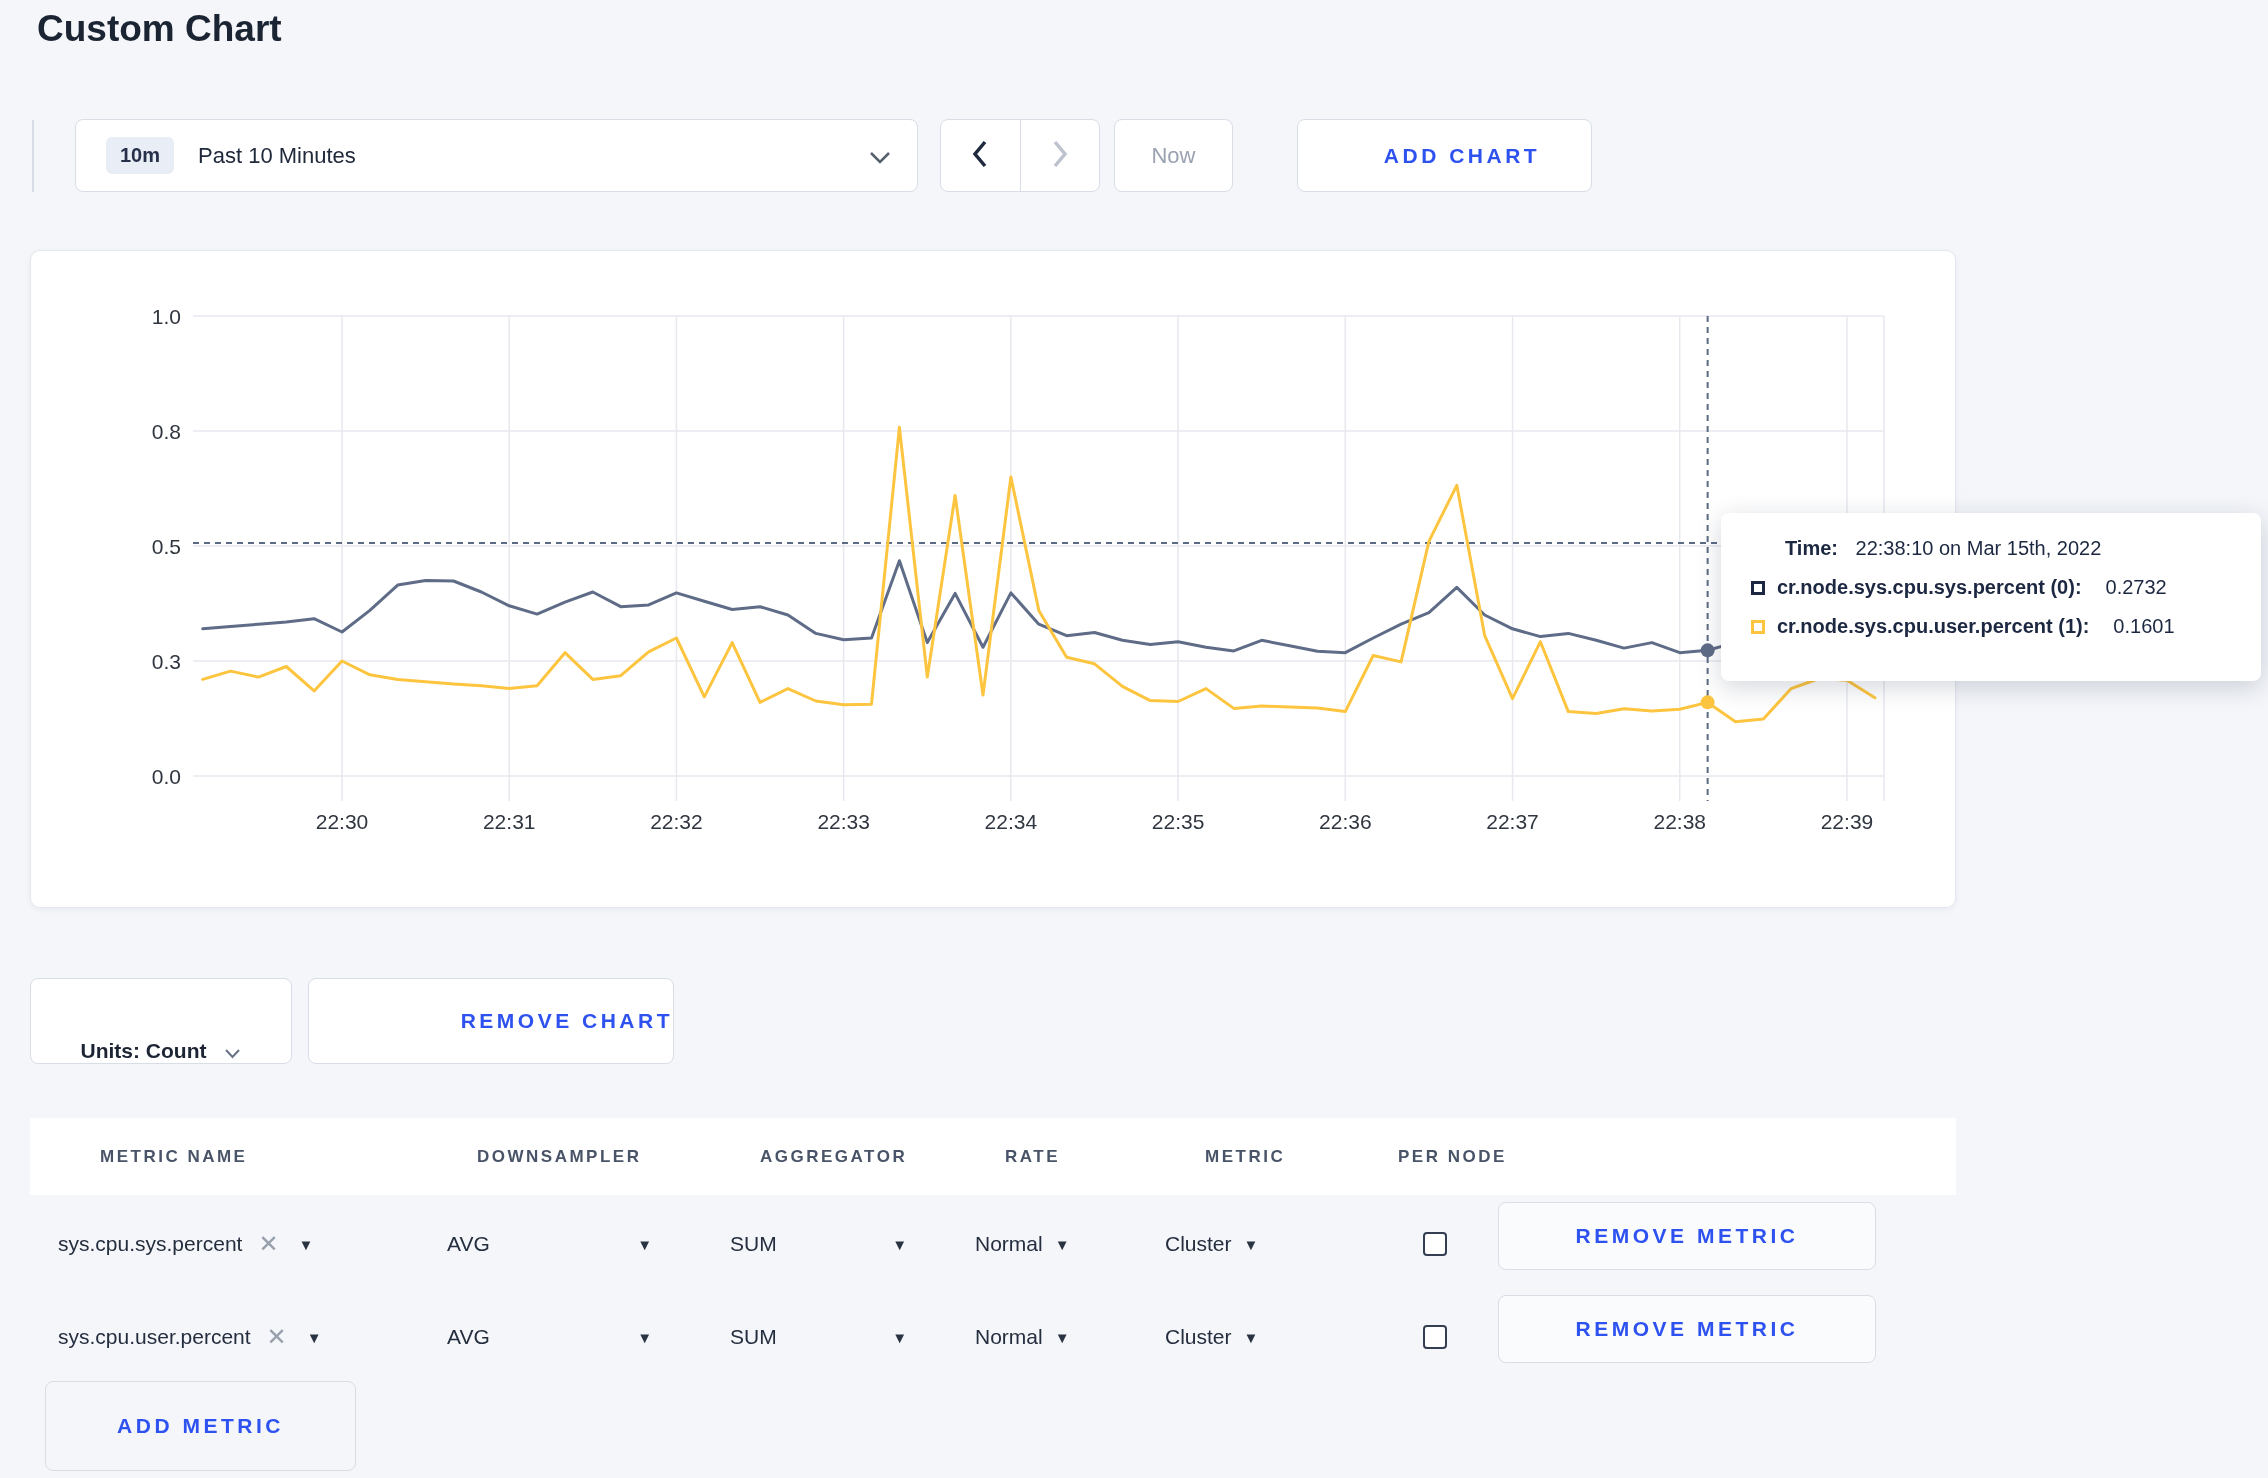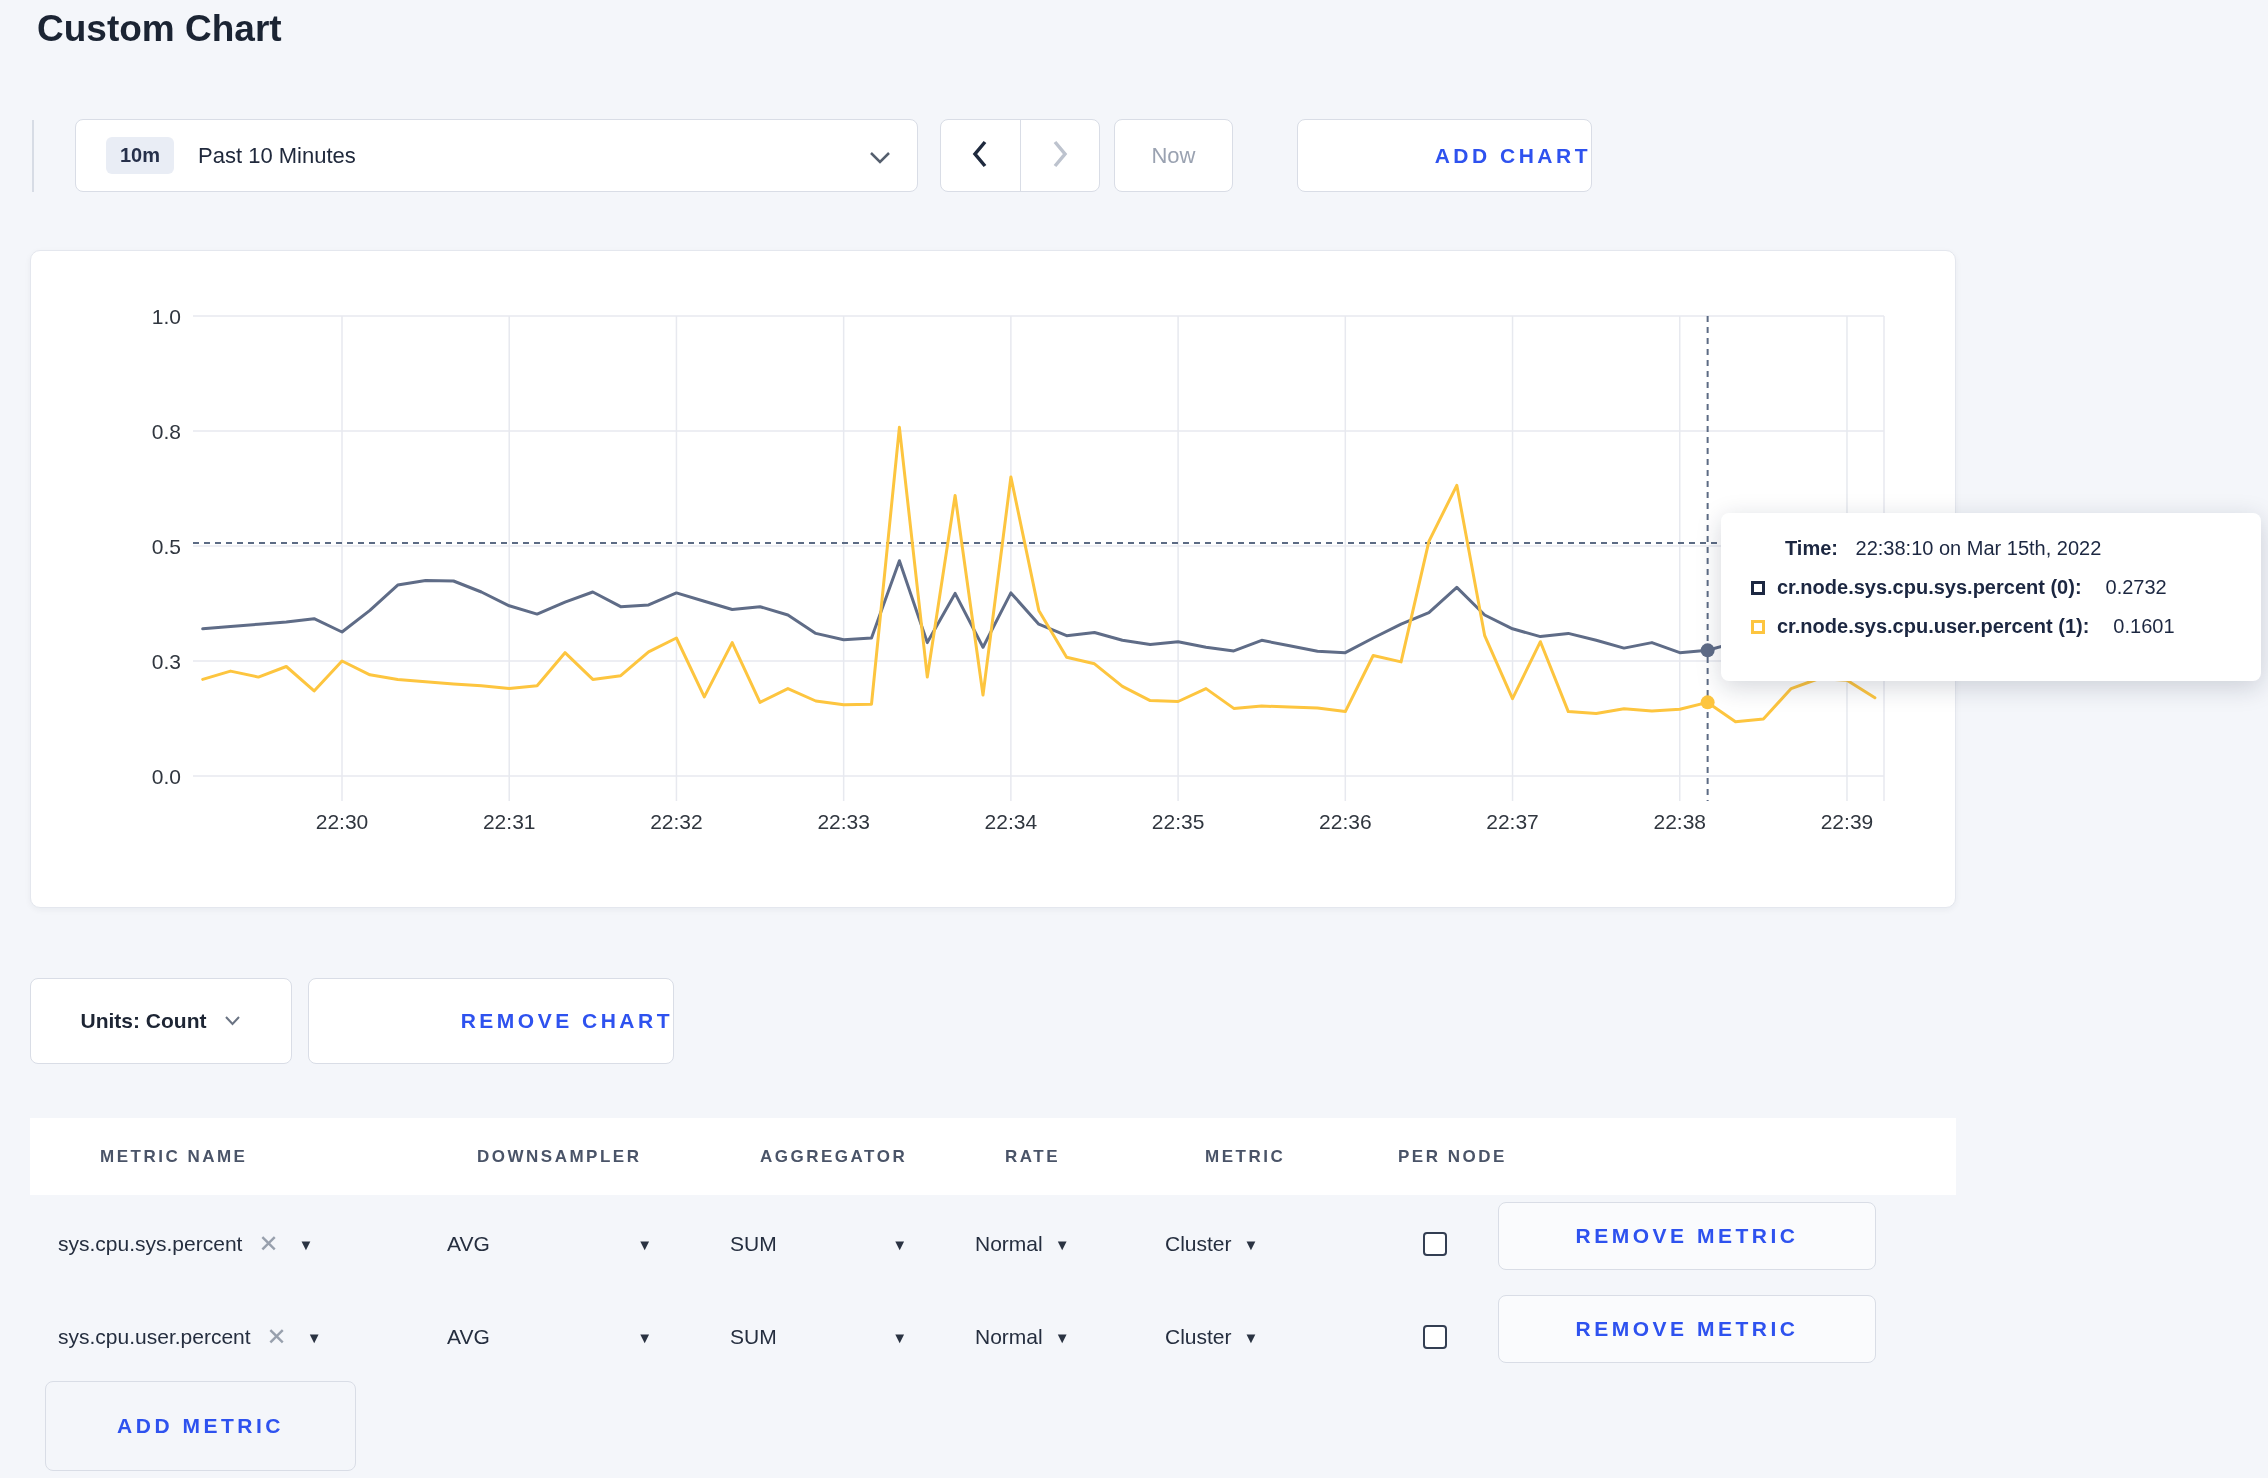--- a/index.html
+++ b/index.html
@@ -22,39 +22,39 @@
   .nav-group { position:absolute; left:940px; top:119px; width:160px; height:73px; display:flex; overflow:hidden; }
   .nav-half { flex:1; display:flex; align-items:center; justify-content:center; cursor:pointer; }
   .nav-half + .nav-half { border-left:1.5px solid #d9dde6; }
 
   .now-btn { position:absolute; left:1114px; top:119px; width:119px; height:73px;
     display:flex; align-items:center; justify-content:center; font-size:22px; color:#9aa2b1; cursor:pointer; }
 
   .blue-text { color:var(--accent,#2e52ef); font-weight:600; letter-spacing:3.5px; font-size:21px; }
 
   .add-chart-btn { position:absolute; left:1297px; top:119px; width:295px; height:73px;
-    display:flex; align-items:center; justify-content:flex-end; cursor:pointer;padding-left:35px; }
+    display:flex; align-items:center; justify-content:center; cursor:pointer;padding-left:35px; }
 
   .chart-card { position:absolute; left:30px; top:250px; width:1926px; height:658px;
     background:#ffffff; border:1.5px solid #e4e7ee; border-radius:10px;
     box-shadow:0 2px 6px rgba(20,30,60,.05); }
   .chart-card svg { display:block; }
   .ax { font-family:"Liberation Sans", sans-serif; font-size:21px; fill:#30363f; }
 
   .tooltip { position:absolute; left:1721px; top:513px; width:540px; height:168px;
     background:#ffffff; border-radius:8px; box-shadow:0 6px 26px rgba(15,25,55,.18);
     padding:24px 0 7px 30px; z-index:5; color:var(--navy,#1c2741); font-size:20px; }
   .tt-time-row { padding-left:34px; }
   .tt-bold { font-weight:bold; margin-right:12px; }
   .tt-row { margin-top:16px; display:flex; align-items:center; }
   .tt-swatch { width:14px; height:14px; border:3px solid #000; margin-right:12px; flex:none; }
   .tt-val { margin-left:12px; }
 
   .units-btn { position:absolute; left:30px; top:978px; width:262px; height:86px;
-    display:flex; align-items:center; justify-content:center; gap:18px; cursor:pointer; }
+    display:flex; align-items:flex-end; justify-content:center; gap:18px; cursor:pointer; }
   .units-label { font-size:21px; font-weight:bold; color:#1d2534; }
 
   .remove-chart-btn { position:absolute; left:308px; top:978px; width:366px; height:86px;
     display:flex; align-items:center; justify-content:flex-end; cursor:pointer; }
 
   .metrics-head { position:absolute; left:30px; top:1118px; width:1926px; height:77px; background:#ffffff; }
   .mh { position:absolute; top:0; height:77px; display:flex; align-items:center;
     font-size:17px; font-weight:700; letter-spacing:2.5px; color:#4a5468; }
 
   .mrow { position:absolute; left:0; width:2268px; height:98px;padding-left:28px; }

